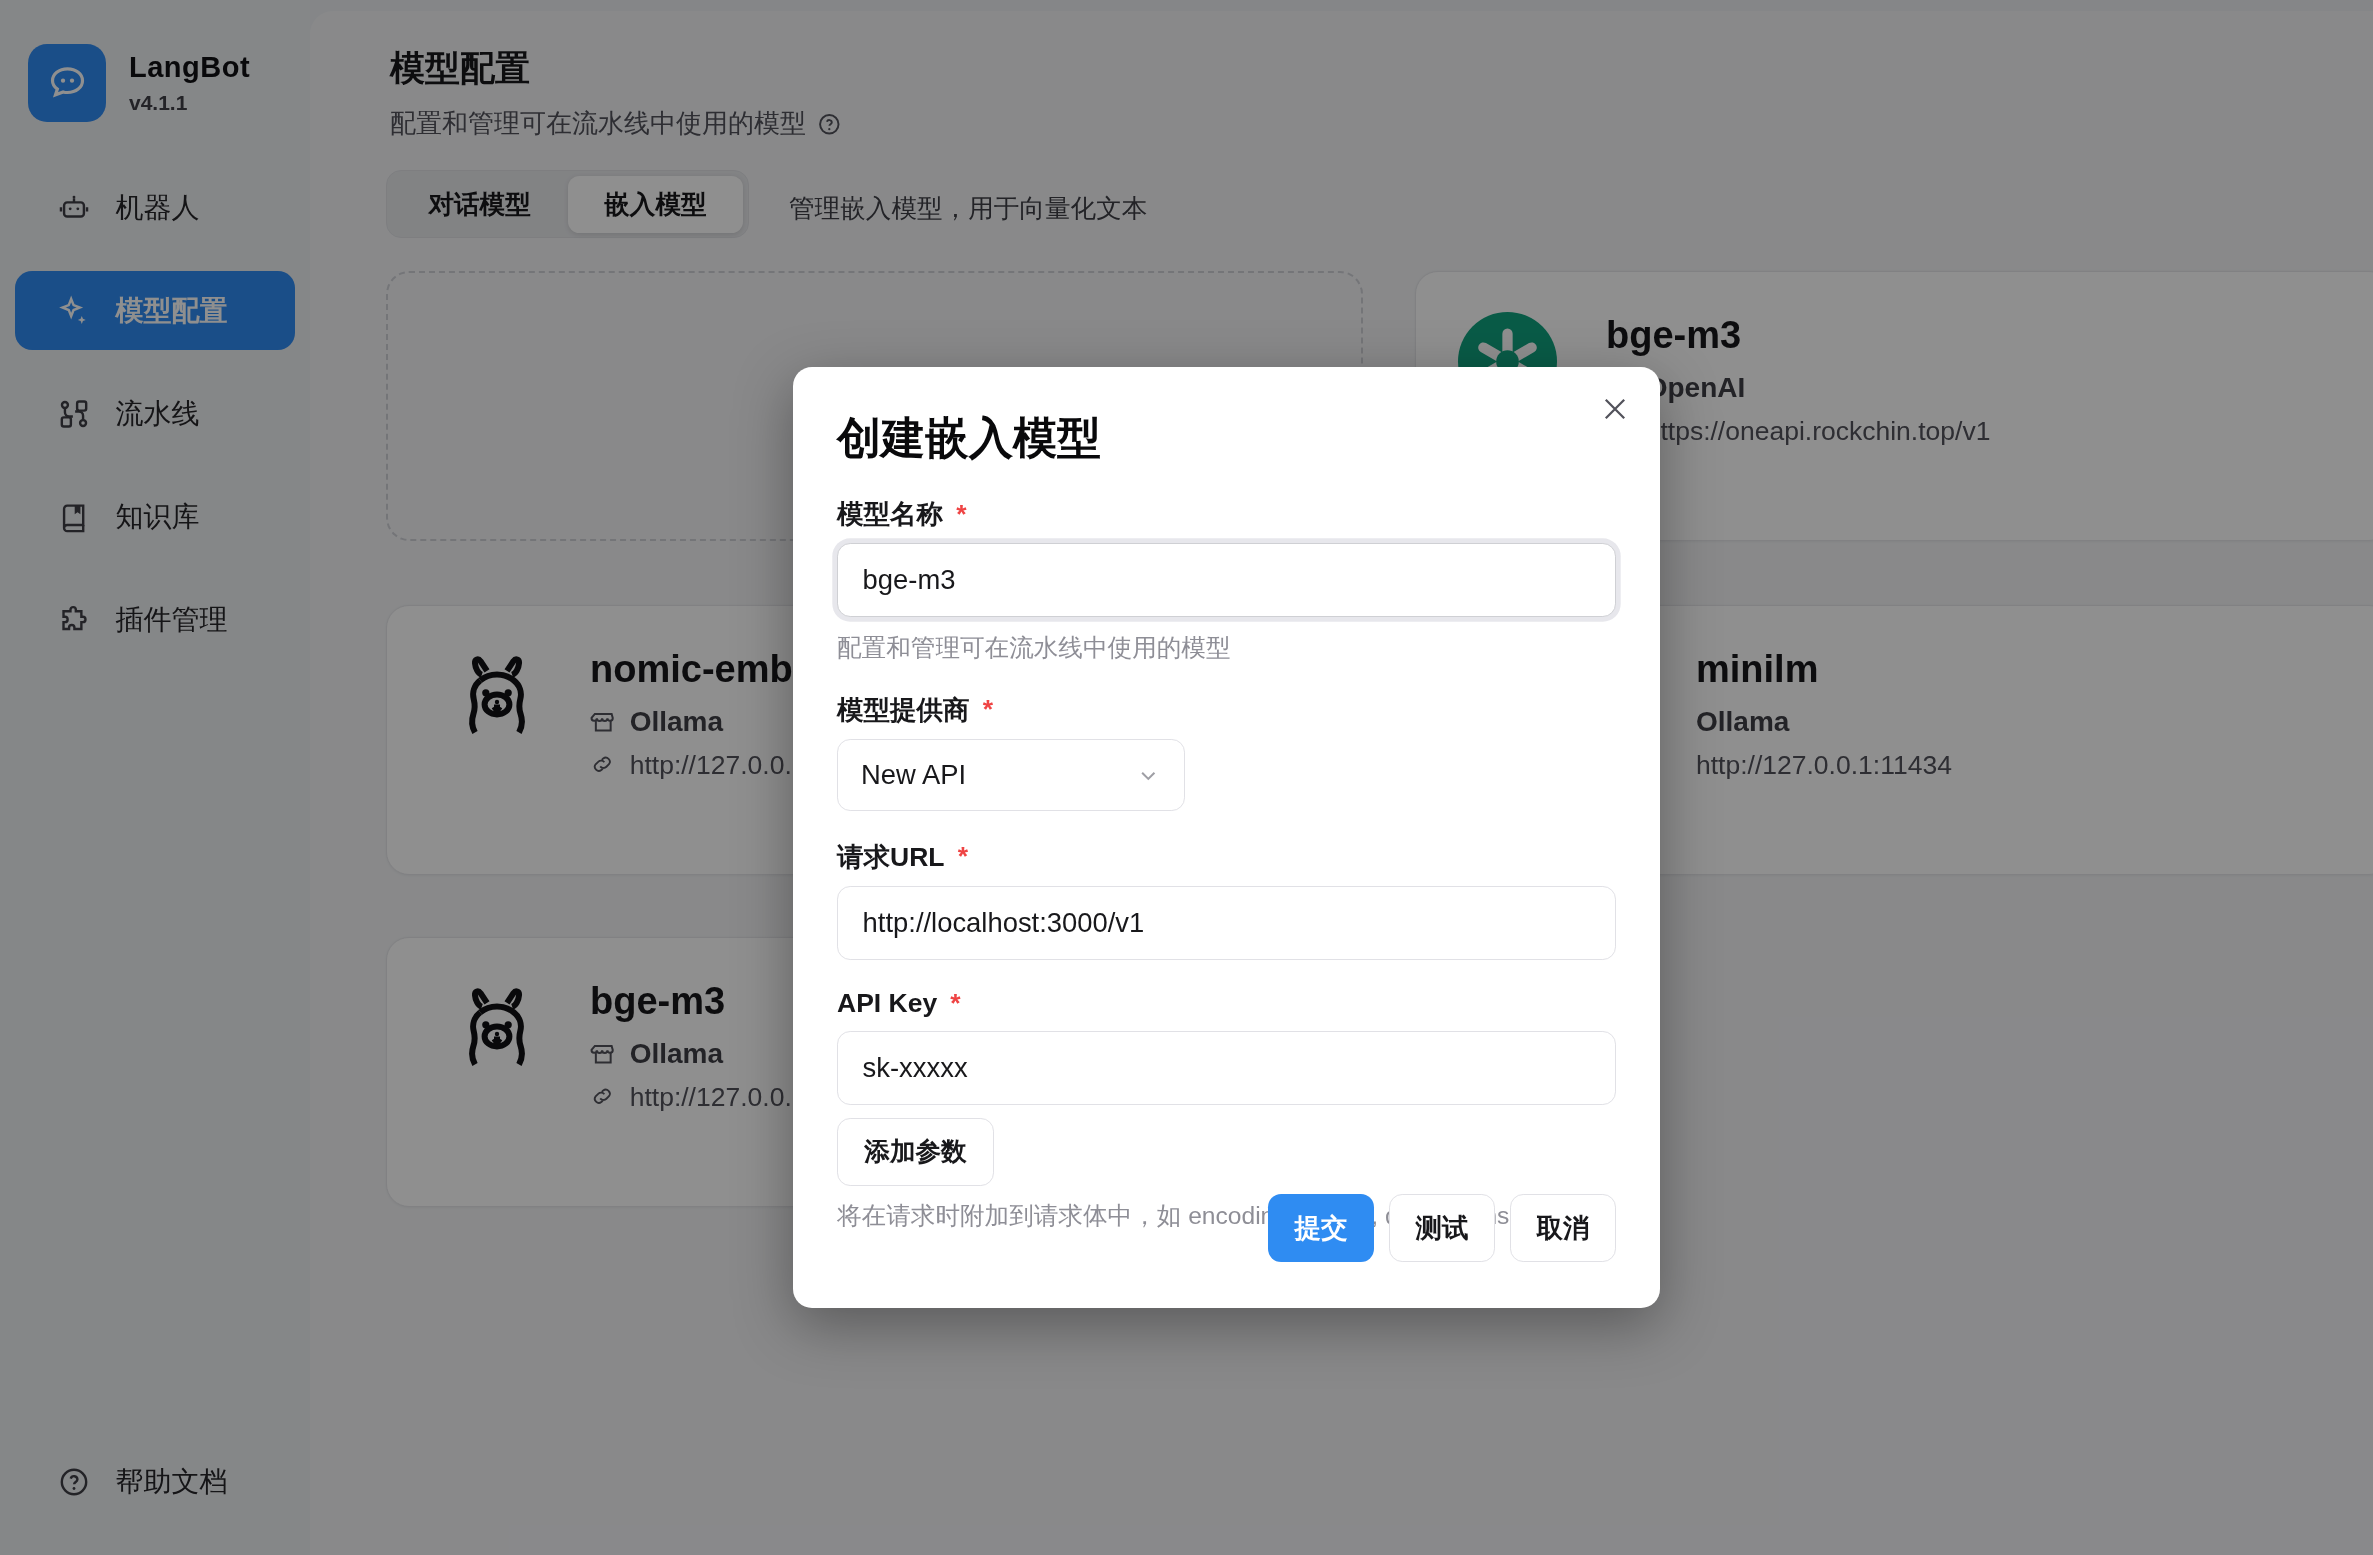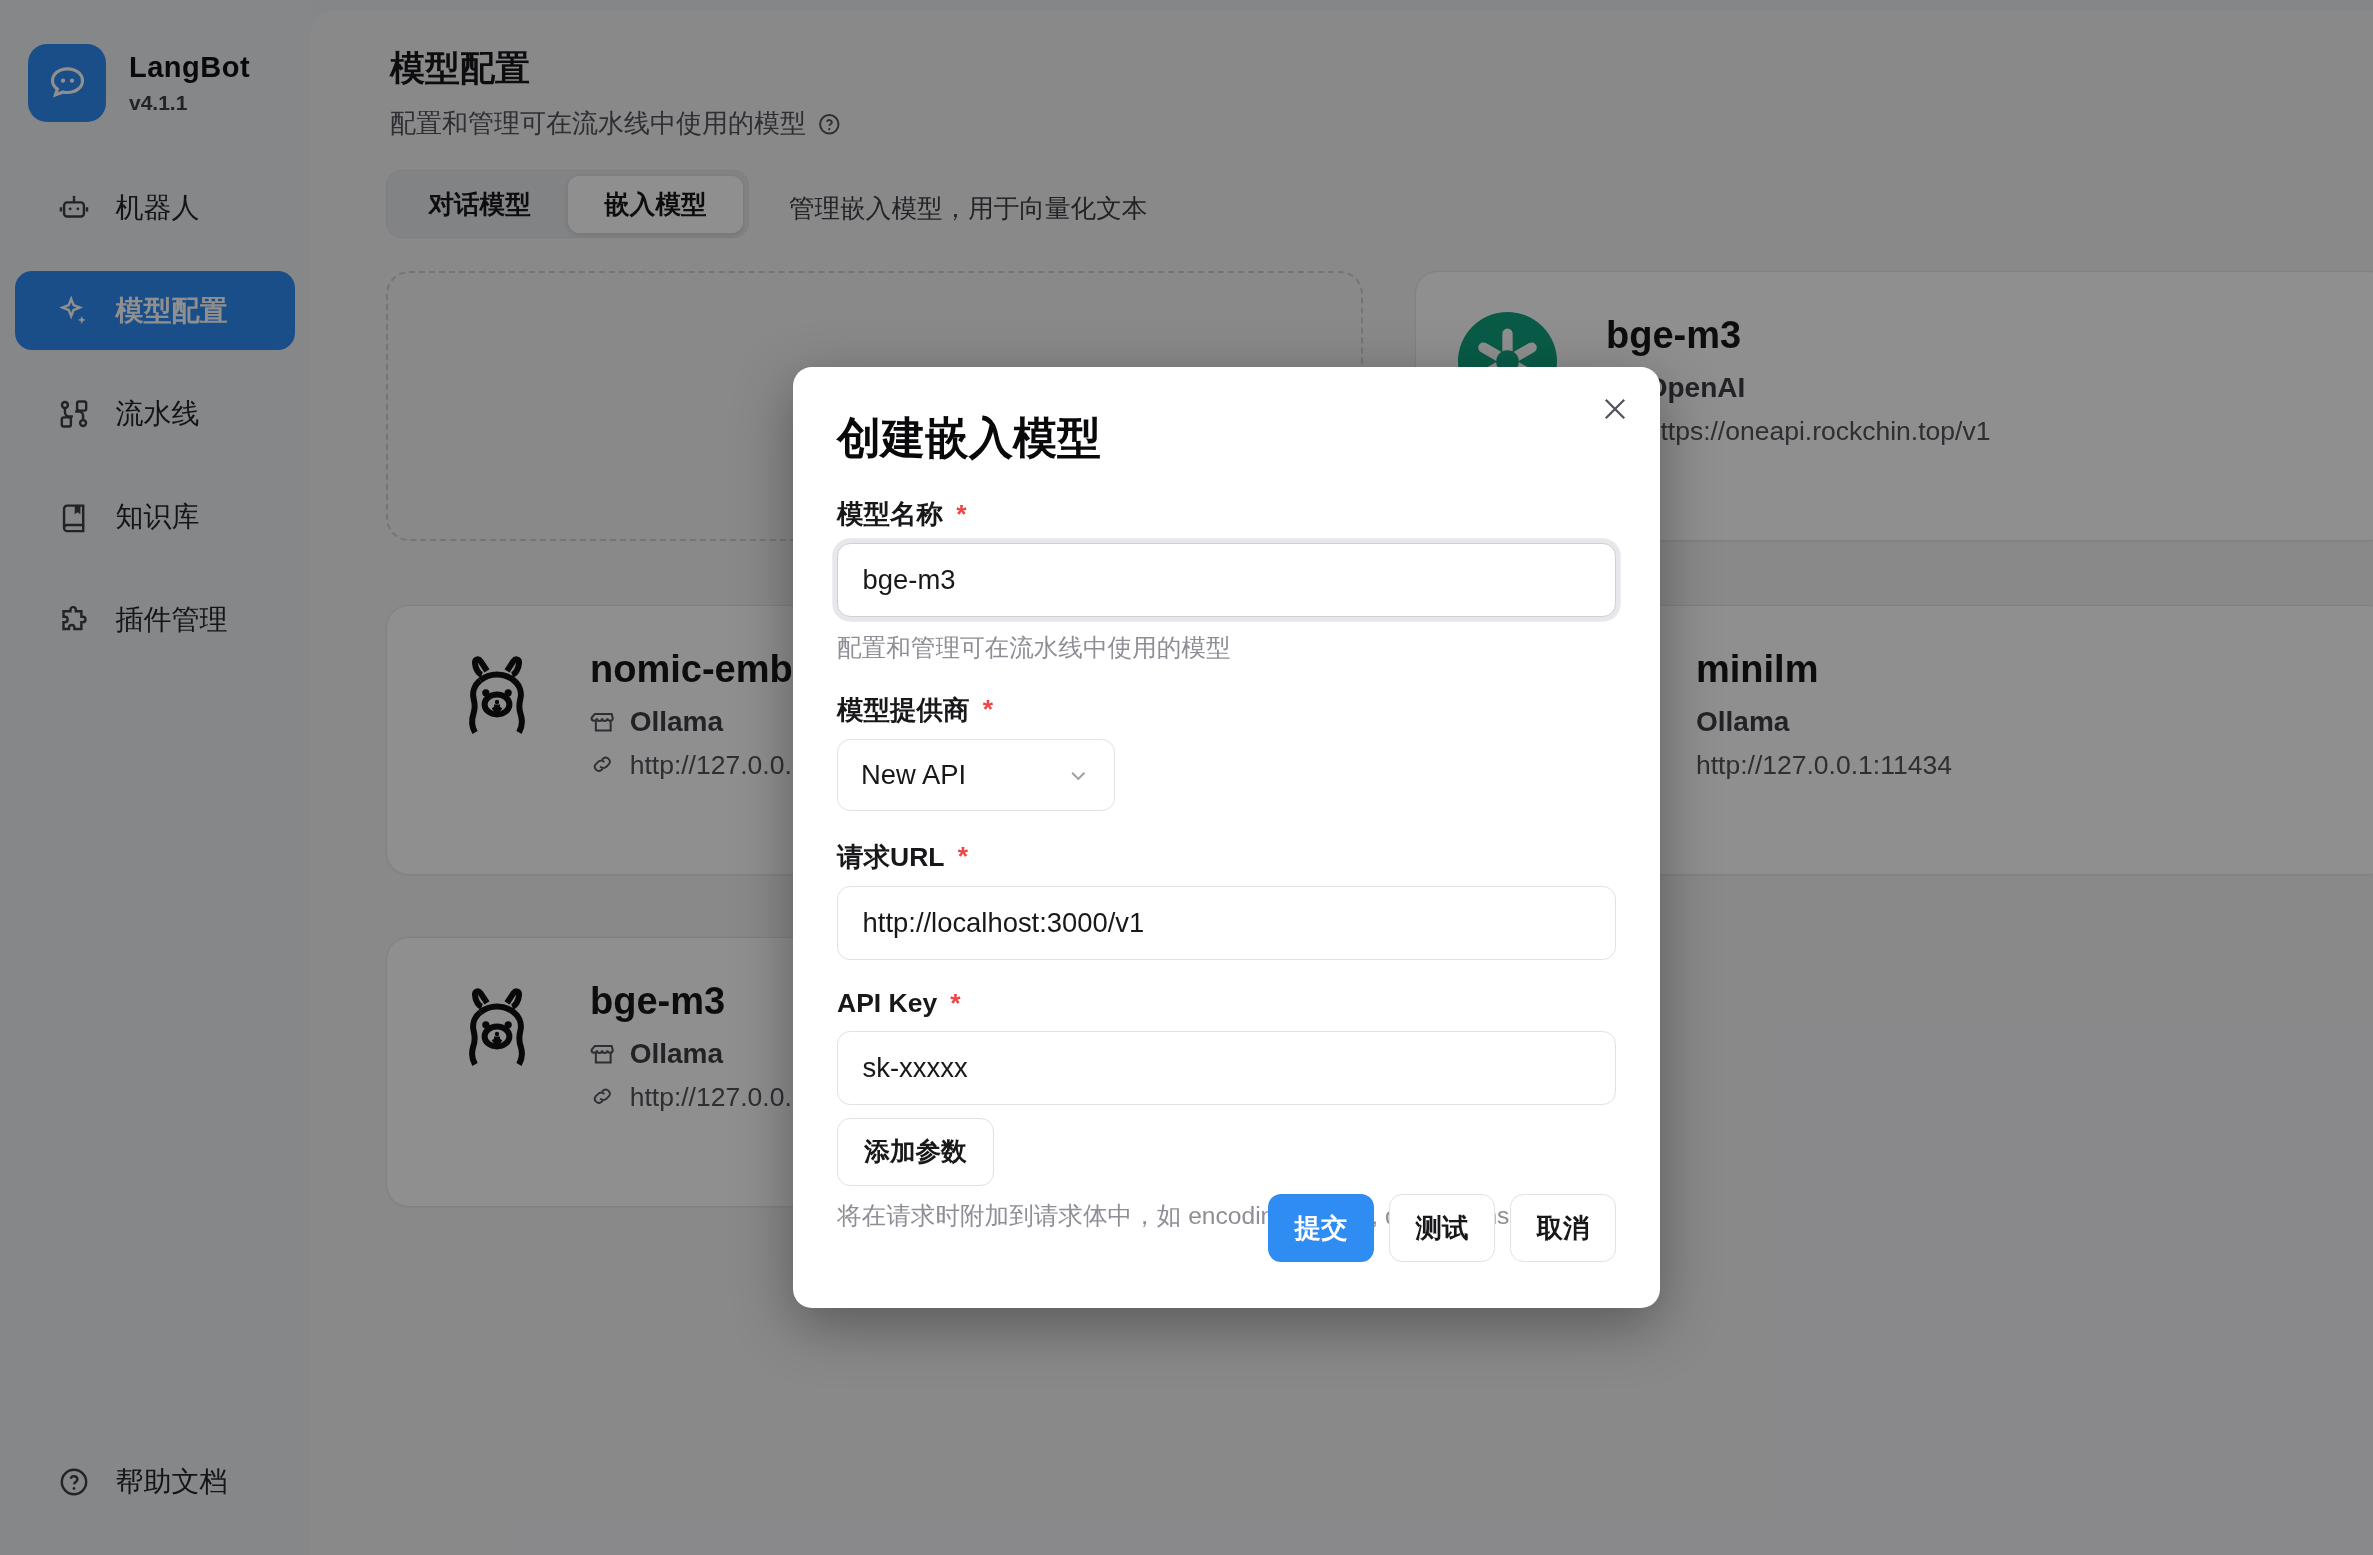--- a/index.html
+++ b/index.html
@@ -79,21 +79,21 @@
   .dialog-title { font-size:44px; font-weight:bold; color:#09090b; }
   .f-label { display:flex; align-items:center; font-size:26.5px; font-weight:700; color:#18181b; margin-top:28px; }
   .f-label .req { color:#ef4444; margin-left:13.2px; font-size:26.5px; }
   .f-input {
     width:100%; height:74px; margin-top:11.4px; border:1.4px solid #e1e1e6; border-radius:13.2px;
     padding:0 24.6px; font-size:27.4px; color:#18181b; background:#fff; outline:none;
     font-family:inherit;
   }
   .f-input.focused { border:1.9px solid #cfd0d4; box-shadow:0 0 0 4.7px #e7e7ec; }
   .f-help { font-size:24.6px; color:#8e8e96; margin-top:13.2px; }
-  .f-select { width:278px; height:72px; margin-top:11.4px; border:1.4px solid #e1e1e6; border-radius:13.2px;
+  .f-select { width:348px; height:72px; margin-top:11.4px; border:1.4px solid #e1e1e6; border-radius:13.2px;
     display:flex; align-items:center; padding:0 23px; font-size:27.4px; color:#18181b; cursor:pointer; }
   .f-select .chev { margin-left:auto; width:24.6px; height:24.6px; color:#9f9fa5; }
   .btn { display:flex; align-items:center; justify-content:center; border-radius:13.2px;
     font-size:26.5px; font-weight:600; cursor:pointer; font-family:inherit; }
   .btn.outline { background:#fff; border:1.4px solid #e1e1e6; color:#18181b; }
   .btn.primary { background:#2f8cf2; color:#fff; border:none; }
   .btn-add { width:157px; height:68px; margin-top:13.2px; font-size:25.6px; font-weight:700; }
   .dialog-footer { position:absolute; right:44px; bottom:46px; display:flex; gap:15px; }
   .dialog-footer .btn { width:106px; height:68px; }
 </style>

